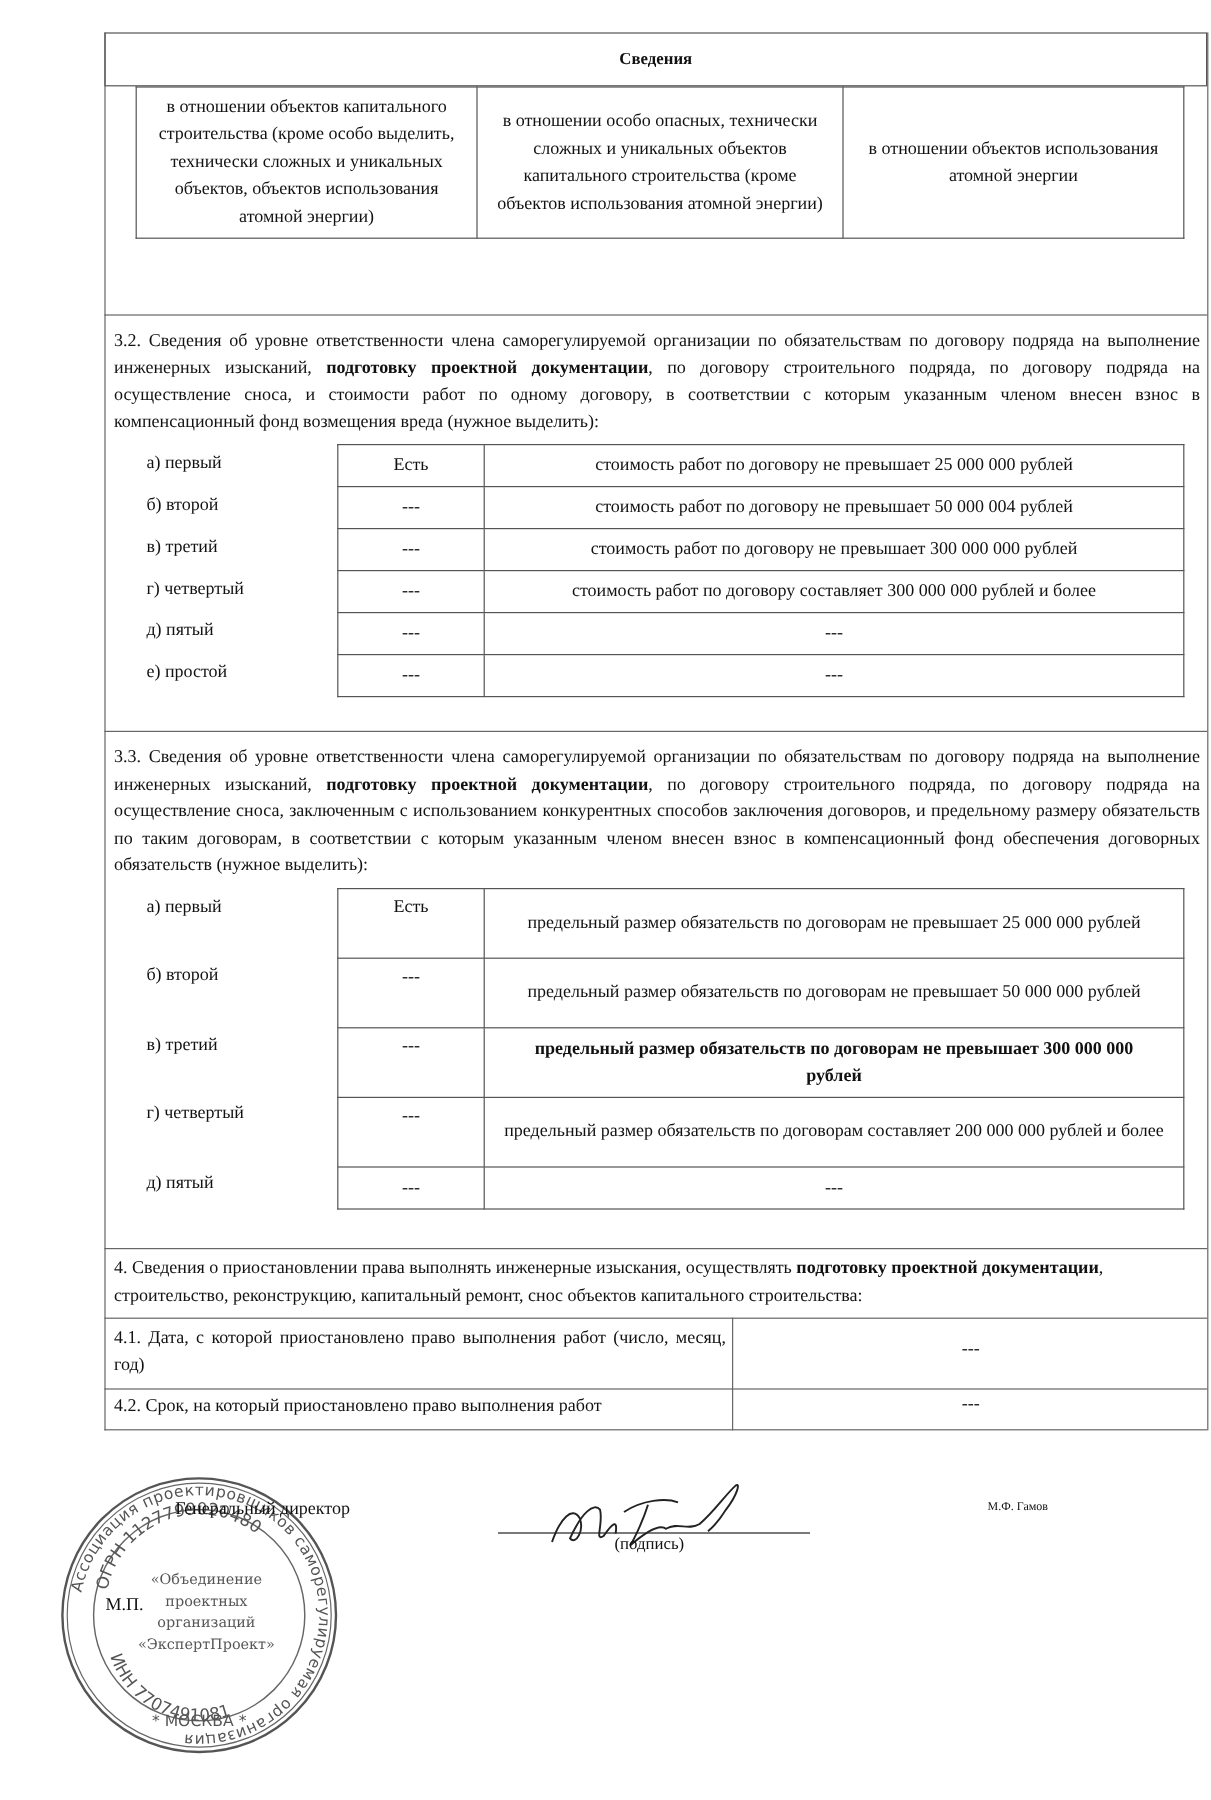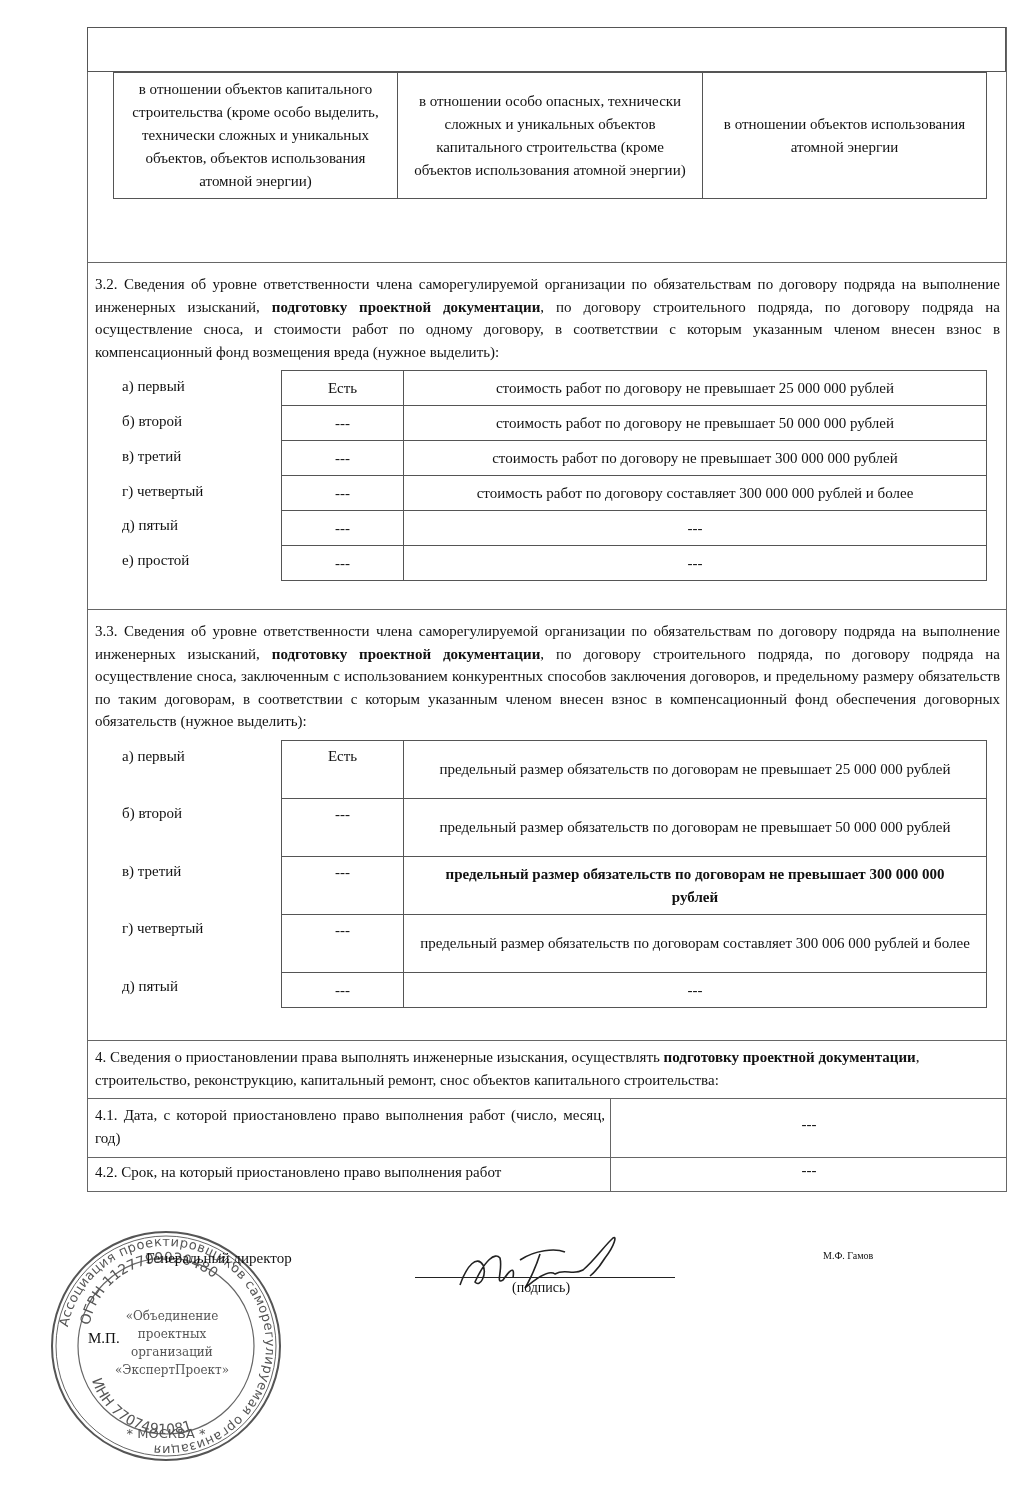--- a/index.html
+++ b/index.html
@@ -20,20 +20,21 @@
   .sig-line { position:absolute; left:415px; top:1277px; width:260px; border-top:1px solid #222; }
   .stamp { position:absolute; left:48px; top:1228px; width:236px; height:236px; }
 </style>
 </head>
 <body>
 
 <div class="vline" style="left:87px; top:27px; height:1165px;"></div>
 <div class="vline" style="left:1006px; top:27px; height:1165px;"></div>
 
 <div class="box hdr">
+  <div class="c2">Сведения</div>
 </div>
 
 <table class="grid" style="left:113px; top:72px; width:873px;">
   <colgroup>
       <col style="width:284px">
       <col style="width:305px">
       <col style="width:284px">
     </colgroup>
   <tbody>
       <tr style="height:126px">
@@ -60,21 +61,21 @@
       <col style="width:122px">
       <col style="width:583px">
     </colgroup>
   <tbody>
       <tr style="height:35px">
         <td>Есть</td>
         <td>стоимость работ по договору не превышает 25 000 000 рублей</td>
       </tr>
   <tr style="height:35px">
         <td>---</td>
-        <td>стоимость работ по договору не превышает 50 000 000 рублей</td>
+        <td>стоимость работ по договору не превышает 50 000 004 рублей</td>
       </tr>
   <tr style="height:35px">
         <td>---</td>
         <td>стоимость работ по договору не превышает 300 000 000 рублей</td>
       </tr>
   <tr style="height:35px">
         <td>---</td>
         <td>стоимость работ по договору составляет 300 000 000 рублей и более</td>
       </tr>
   <tr style="height:35px">
@@ -111,21 +112,21 @@
   <tr style="height:58px">
         <td style="vertical-align:top;padding-top:4px;">---</td>
         <td style="padding:0 30px;">предельный размер обязательств по договорам не превышает 50 000 000 рублей</td>
       </tr>
   <tr style="height:58px">
         <td style="vertical-align:top;padding-top:4px;">---</td>
         <td style="padding:0 26px;font-weight:bold;">предельный размер обязательств по договорам не превышает 300 000 000 рублей</td>
       </tr>
   <tr style="height:58px">
         <td style="vertical-align:top;padding-top:4px;">---</td>
-        <td style="padding:0 8px;">предельный размер обязательств по договорам составляет 300 006 000 рублей и более</td>
+        <td style="padding:0 8px;">предельный размер обязательств по договорам составляет 200 000 000 рублей и более</td>
       </tr>
   <tr style="height:35px">
         <td>---</td>
         <td>---</td>
       </tr>
 </tbody>
   </table>
 
 <div class="sec-line" style="top:1040px;"></div>
 

